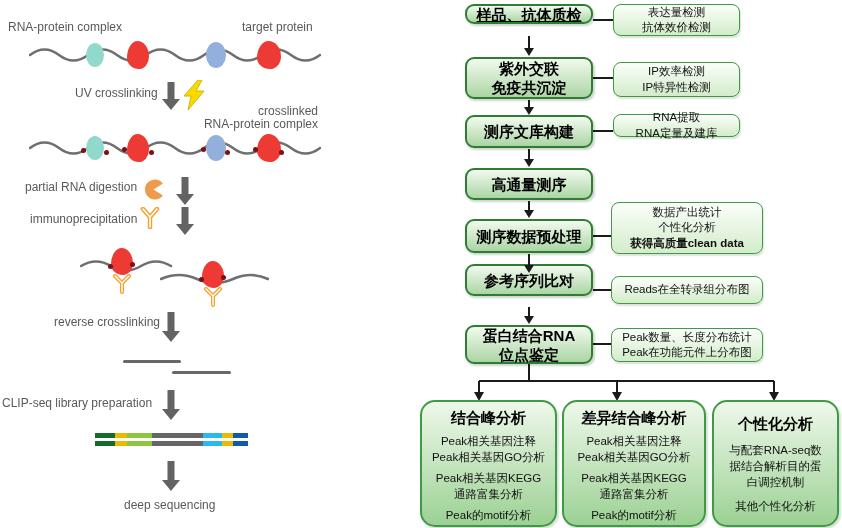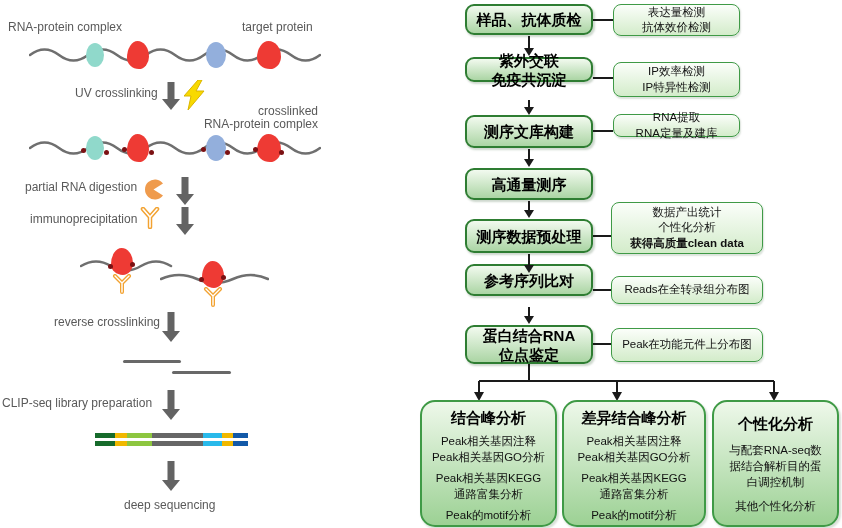--- a/index.html
+++ b/index.html
@@ -142,24 +142,24 @@
 
   <div class="lib-row" style="left:95px;top:433px;"><span style="display: inline-block; height: 100%; width: 20px; background: rgb(22, 107, 43);"></span><span style="display: inline-block; height: 100%; width: 12px; background: rgb(240, 184, 0);"></span><span style="display: inline-block; height: 100%; width: 25px; background: rgb(141, 198, 63);"></span><span style="display: inline-block; height: 100%; width: 51px; background: rgb(102, 102, 102);"></span><span style="display: inline-block; height: 100%; width: 19px; background: rgb(41, 185, 234);"></span><span style="display: inline-block; height: 100%; width: 11px; background: rgb(240, 184, 0);"></span><span style="display: inline-block; height: 100%; width: 15px; background: rgb(18, 89, 168);"></span></div>
   <div class="lib-row" style="left:95px;top:441px;"><span style="display: inline-block; height: 100%; width: 20px; background: rgb(22, 107, 43);"></span><span style="display: inline-block; height: 100%; width: 12px; background: rgb(240, 184, 0);"></span><span style="display: inline-block; height: 100%; width: 25px; background: rgb(141, 198, 63);"></span><span style="display: inline-block; height: 100%; width: 51px; background: rgb(102, 102, 102);"></span><span style="display: inline-block; height: 100%; width: 19px; background: rgb(41, 185, 234);"></span><span style="display: inline-block; height: 100%; width: 11px; background: rgb(240, 184, 0);"></span><span style="display: inline-block; height: 100%; width: 15px; background: rgb(18, 89, 168);"></span></div>
 
   <svg class="garrow" style="left:162px;top:461px;" width="18" height="30">
     <rect x="5.5" y="0" width="7" height="19"></rect>
       <polygon points="0,19 18,19 9,30"></polygon>
   </svg>
   <div class="lbl" style="left:124px;top:499px;">deep sequencing</div>
 
-  <div class="main-box" style="top:4px;height:31px;">
+  <div class="main-box" style="top:4px;height:20px;text-decoration:underline;">
     <span>样品、抗体质检</span>
   </div>
-  <div class="main-box" style="top:57px;height:25px;">
+  <div class="main-box" style="top:57px;height:42px;">
     <span>紫外交联</span>
     <span>免疫共沉淀</span>
   </div>
   <div class="main-box" style="top:115px;height:33px;">
     <span>测序文库构建</span>
   </div>
   <div class="main-box" style="top:168px;height:32px;">
     <span>高通量测序</span>
   </div>
   <div class="main-box" style="top:219px;height:34px;">
@@ -219,20 +219,21 @@
   </div>
   <div class="side-box" style="left:611px;top:202px;width:152px;height:52px;">
     <span>数据产出统计</span>
     <span>个性化分析</span>
     <span class="bold">获得高质量clean data</span>
   </div>
   <div class="side-box" style="left:611px;top:276px;width:152px;height:28px;">
     <span>Reads在全转录组分布图</span>
   </div>
   <div class="side-box" style="left:611px;top:328px;width:152px;height:34px;">
+    <span>Peak数量、长度分布统计</span>
     <span>Peak在功能元件上分布图</span>
   </div>
 
   <svg class="karrow" style="left:420px;top:364px;" width="422" height="37">
     <line x1="109" y1="0" x2="109" y2="18"></line>
     <line x1="59" y1="17" x2="354" y2="17"></line>
     <line x1="59" y1="17" x2="59" y2="29"></line>
     <line x1="197" y1="17" x2="197" y2="29"></line>
     <line x1="354" y1="17" x2="354" y2="29"></line>
     <polygon points="54,28 64,28 59,37"></polygon>

